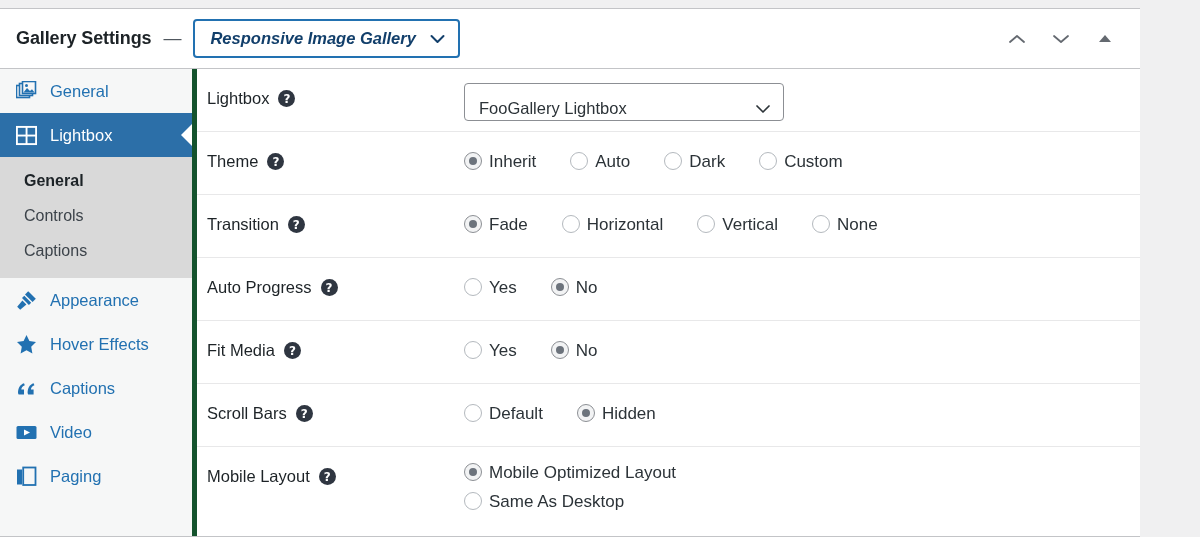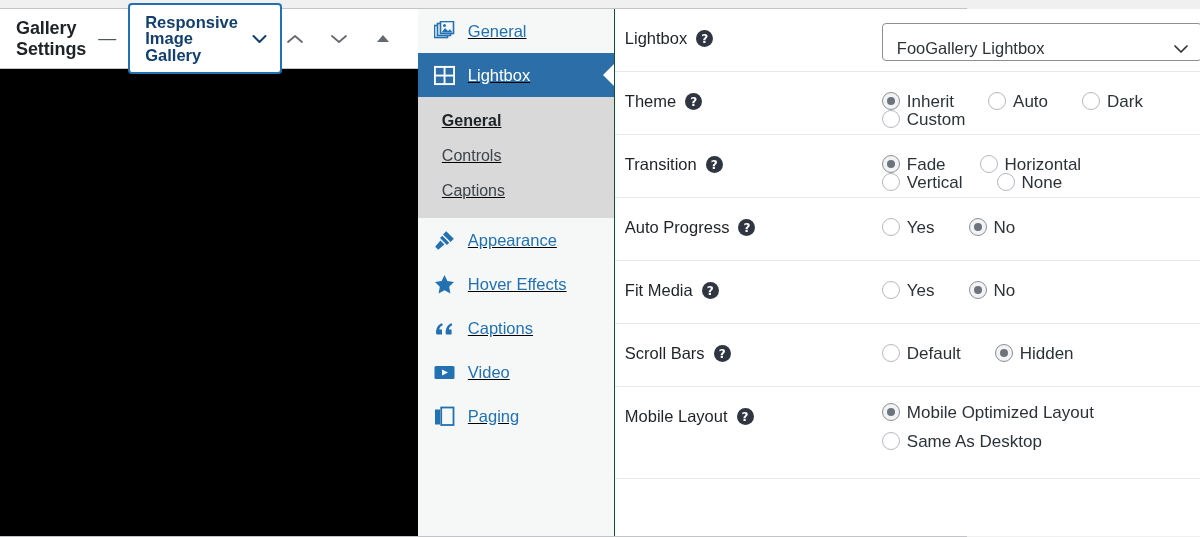--- a/index.html
+++ b/index.html
@@ -8,27 +8,27 @@
     width: 1200px;
     height: 537px;
     background: #f0f0f1;
     font-family: "Liberation Sans", sans-serif;
     overflow: hidden;
   }
 
   .panel {
     position: absolute;
     left: 0; top: 8px;
-    width: 967px;
+    width: 1140px;
     height: 529px;
     background: #000000;
     border: 1px solid #c3c4c7;
     border-left: none; border-right: none;
     display: flex;
-    flex-direction: row;
+    flex-direction: column;
   }
 
   
   .panel-header {
     height: 60px;
     min-height: 60px;
     border-bottom: 1px solid #c3c4c7;
     display: flex;
     align-items: center;
     padding: 0 14px 0 16px;
@@ -51,20 +51,21 @@
     gap: 14px;
     border: 2px solid #2271b1;
     border-radius: 4px;
     padding: 9px 13px 9px 15px;
     color: #123f6b;
     font-size: 16.5px;
     font-weight: bold;
     background: #fff;
     cursor: pointer;
     line-height: 1;
+    font-style: italic;
   }
   .template-btn .chev { display: block; }
 
   .header-spacer { flex: 1; }
 
   .header-actions {
     display: flex;
     align-items: center;
     gap: 18px;
     padding-right: 8px;
@@ -76,23 +77,22 @@
   }
 
   
   .panel-body { flex: 1; display: flex; min-height: 0; }
 
   
   .sidebar {
     width: 197px;
     min-width: 197px;
     background: #f6f7f7;
-    border-right: 1px solid #14532d;
+    border-right: 5px solid #14532d;
     position: relative;
-    text-decoration: underline;
   }
   .nav-item {
     display: flex;
     align-items: center;
     gap: 13px;
     height: 44px;
     padding-left: 16px;
     color: #2271b1;
     font-size: 16.5px;
     cursor: pointer;

